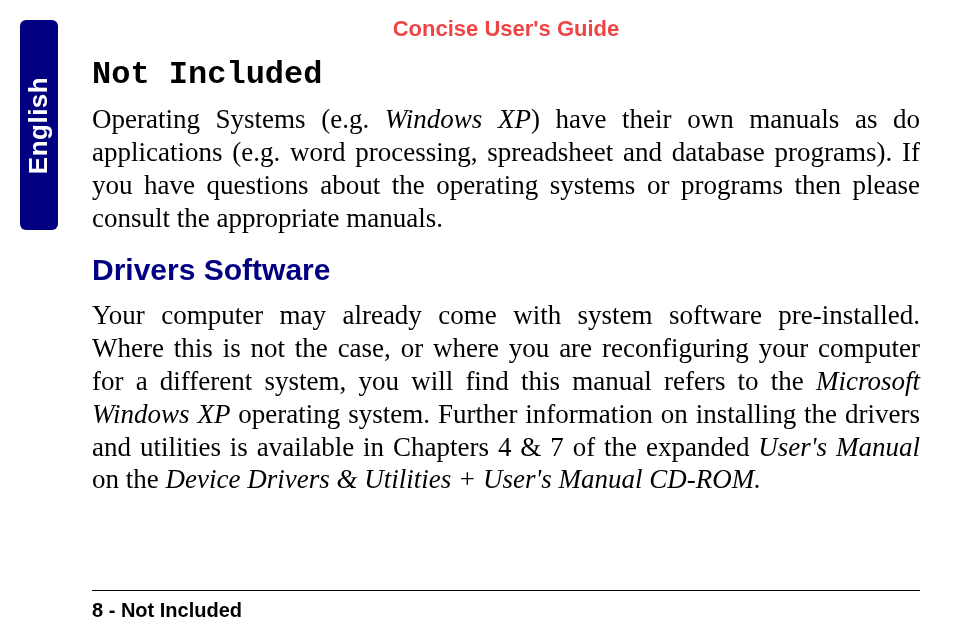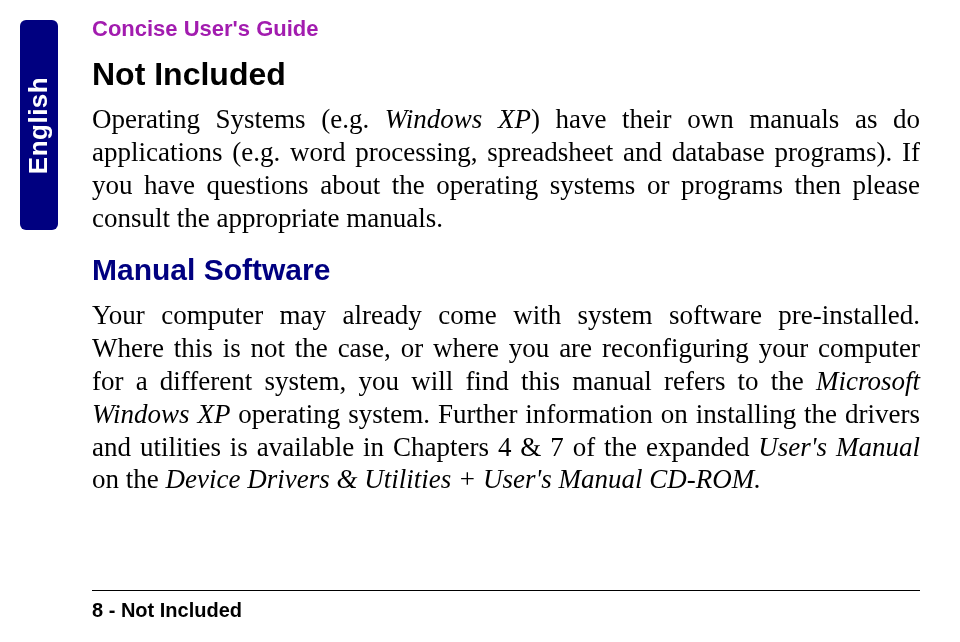--- a/index.html
+++ b/index.html
@@ -33,29 +33,30 @@
     top: 90px;
     width: 170px;
     text-align: center;
     color: #fff;
     font-family: Arial, Helvetica, sans-serif;
     font-weight: bold;
     font-size: 26px;
     letter-spacing: 0.5px;
   }
   .header {
-    color: #a21caf;
+    color: #ef4444;
     font-family: Arial, Helvetica, sans-serif;
     font-weight: bold;
     font-size: 22px;
     padding-top: 6px;
     padding-bottom: 10px;
+    text-align: center;
   }
   h1.section {
-    font-family: Liberation Sans, sans-serif;
+    font-family: Liberation Mono, monospace;
     font-weight: bold;
     font-size: 32px;
     color: #000;
     padding: 4px 0 10px 0;
   }
   h2.subsection {
     font-family: Arial, Helvetica, sans-serif;
     font-weight: bold;
     font-size: 30px;
     color: #000080;
@@ -91,21 +92,21 @@
   </div>
 
   <div class="header">Concise User's Guide</div>
 
   <h1 class="section">Not Included</h1>
 
   <p class="body">
     <span>Operating Systems (e.g. </span><span class="italic">Windows XP</span><span>) have their own manuals as do applications (e.g. word processing, spreadsheet and database programs). If you have questions about the operating systems or programs then please consult the appropriate manuals.</span>
   </p>
 
-  <h2 class="subsection">Manual Software</h2>
+  <h2 class="subsection">Drivers Software</h2>
 
   <p class="body">
     <span>Your computer may already come with system software pre-installed. Where this is not the case, or where you are reconfiguring your computer for a different system, you will find this manual refers to the </span><span class="italic">Microsoft Windows XP</span><span> operating system. Further information on installing the drivers and utilities is available in Chapters 4 &amp; 7 of the expanded </span><span class="italic">User's Manual</span><span> on the </span><span class="italic">Device Drivers &amp; Utilities + User's Manual CD-ROM.</span><span></span>
   </p>
 
   <div class="footer">8 - Not Included</div>
 
 </div>
 
 </body></html>

